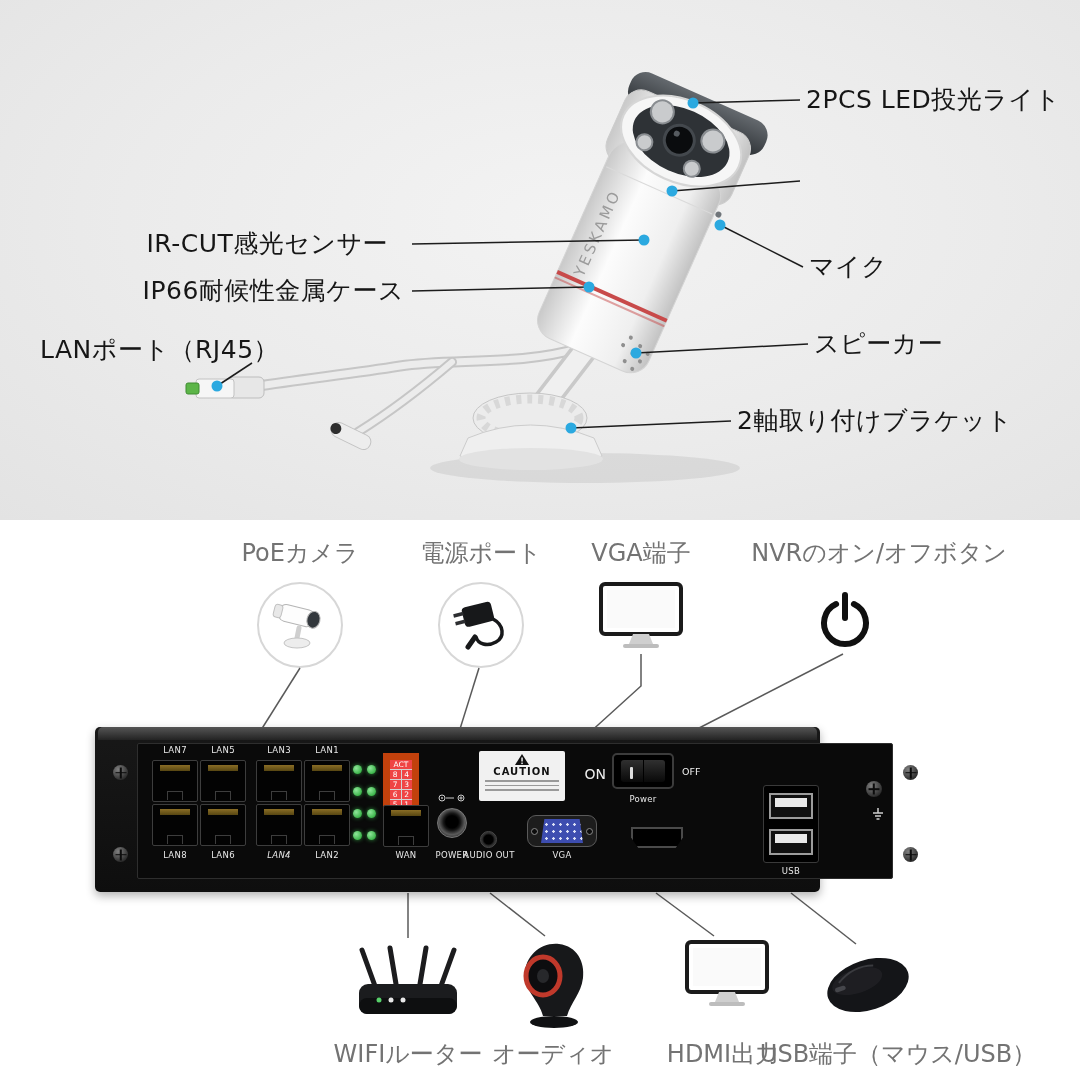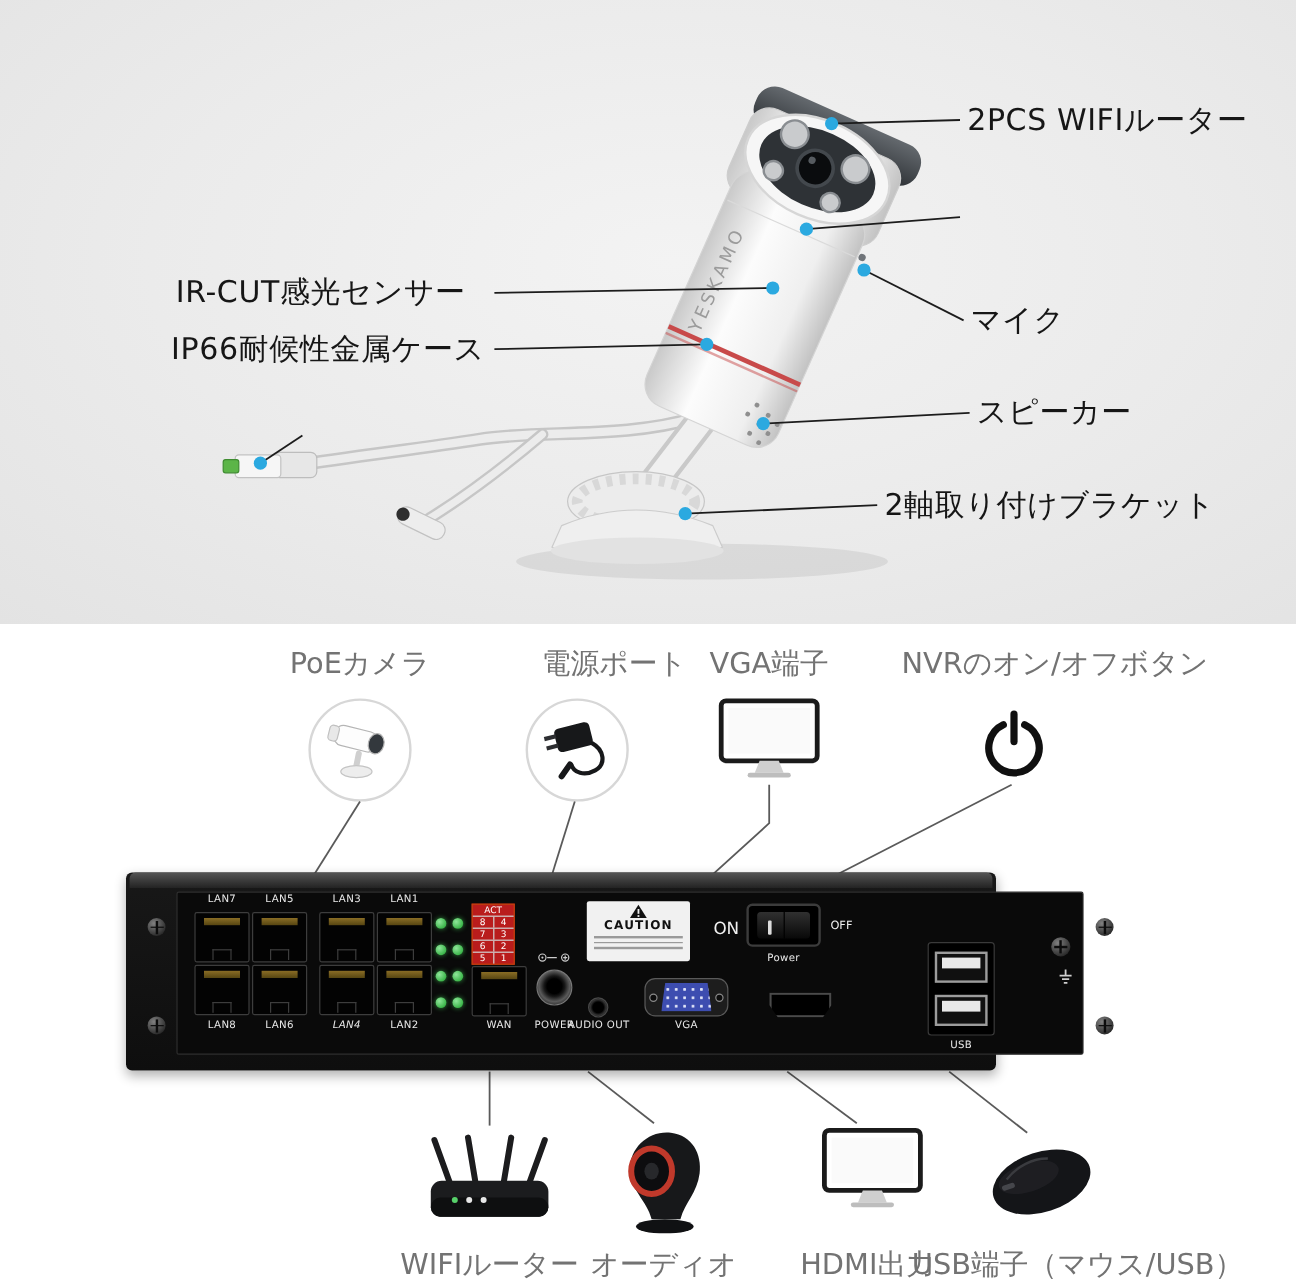--- a/index.html
+++ b/index.html
@@ -29,21 +29,21 @@
   .io-label { position:absolute; transform:translateX(-50%); font-size:24px; font-weight:500;
     white-space:nowrap; color:#737373; }
   .ring-icon { position:absolute; width:86px; height:86px; border:2px solid #d7d7d7; border-radius:50%;
     background:#fff; display:flex; align-items:center; justify-content:center; }
   .abs { position:absolute; }
   .conn-lines { position:absolute; left:0; top:0; width:1080px; height:548px; pointer-events:none; }
   .conn { stroke:#5a5a5a; stroke-width:1.5; fill:none; }
   .conn-dot { fill:#8a8a8a; }
 
   
-  .nvr-device { position:absolute; left:105px; top:207px; width:725px; height:165px; }
+  .nvr-device { position:absolute; left:95px; top:207px; width:725px; height:165px; }
   .nvr-chassis { position:absolute; inset:0; background:linear-gradient(#181818,#0e0e0e);
     border-radius:5px; box-shadow:0 4px 10px rgba(0,0,0,.30); }
   .nvr-topface { position:absolute; left:3px; right:3px; top:0; height:13px;
     background:linear-gradient(#555,#232323); border-radius:5px 5px 0 0; }
   .nvr-panel { position:absolute; left:42px; top:16px; width:756px; height:136px;
     background:#0a0a0a; border:1px solid #2e2e2e; border-radius:2px; }
   .screw { position:absolute; width:15px; height:15px; border-radius:50%;
     background:radial-gradient(circle at 35% 30%, #808080, #2b2b2b 75%); }
   .screw::before,.screw::after { content:""; position:absolute; left:50%; top:50%;
     width:11px; height:1.6px; background:#0c0c0c; }
@@ -54,22 +54,22 @@
     letter-spacing:.3px; white-space:nowrap; }
   .eth { position:absolute; width:46px; height:42px; background:#030303; border:1px solid #3d3d3d;
     border-radius:2px; }
   .eth::before { content:""; position:absolute; left:7px; right:7px; top:4px; height:6px;
     background:linear-gradient(#8a6d25,#574612); }
   .eth::after { content:""; position:absolute; left:14px; right:14px; bottom:1px; height:8px;
     background:#030303; border:1px solid #3d3d3d; border-bottom:none; }
   .led { position:absolute; width:9px; height:9px; border-radius:50%;
     background:radial-gradient(circle at 35% 35%, #8fe69a, var(--led-green,#3cb54a) 70%);
     box-shadow:0 0 4px rgba(62,190,80,.75); }
-  .act-box { position:absolute; left:288px; top:26px; width:36px; background:#b91c1c;
-    border:1px solid #c2410c; font-size:7.5px; line-height:9px; color:#fff; text-align:center; }
+  .act-box { position:absolute; left:288px; top:26px; width:36px; background:#ef4444;
+    border:7px solid #c2410c; font-size:7.5px; line-height:9px; color:#fff; text-align:center; }
   .act-head { border-bottom:1px solid #d2d2d2; }
   .act-row { display:flex; border-bottom:1px solid #d2d2d2; }
   .act-row:last-child { border-bottom:none; }
   .act-row span { flex:1; border-right:1px solid #d2d2d2; }
   .act-row span:last-child { border-right:none; }
   .dcjack { position:absolute; left:342px; top:81px; width:30px; height:30px; border-radius:50%;
     border:1px solid #787878;
     background:radial-gradient(circle at 50% 46%, #000 30%, #181818 42%, #5b5b5b 62%, #303030 78%, #6a6a6a 100%); }
   .audiojack { position:absolute; left:385px; top:104px; width:17px; height:17px; border-radius:50%;
     border:1px solid #4a4a4a; background:radial-gradient(circle,#000 42%,#333 62%,#101010 100%); }
@@ -203,32 +203,33 @@
           <circle class="co-dot" cx="571" cy="428" r="5.5"></circle>
         <path class="co-line" d="M412 244 L644 240"></path>
           <circle class="co-dot" cx="644" cy="240" r="5.5"></circle>
         <path class="co-line" d="M412 291 L589 287"></path>
           <circle class="co-dot" cx="589" cy="287" r="5.5"></circle>
         <path class="co-line" d="M252 363 L217 386"></path>
           <circle class="co-dot" cx="217" cy="386" r="5.5"></circle>
       </g>
     </svg>
 
-    <div class="callout co-r0">2PCS WIFIルーター</div>
+    <div class="callout co-r0">2PCS LED投光ライト</div>
     <div class="callout co-r2">マイク</div>
     <div class="callout co-r3">スピーカー</div>
     <div class="callout co-r4">2軸取り付けブラケット</div>
     <div class="callout co-l0">IR-CUT感光センサー</div>
     <div class="callout co-l1">IP66耐候性金属ケース</div>
+    <div class="callout co-l2">LANポート（RJ45）</div>
   </section>
 
   <section class="nvr-section">
 
     <div class="io-label" style="left:300px; top:17px;">PoEカメラ</div>
-    <div class="io-label" style="left:481px; top:17px;margin-left:31px;">電源ポート</div>
+    <div class="io-label" style="left:481px; top:17px;">電源ポート</div>
     <div class="io-label" style="left:641px; top:17px;">VGA端子</div>
     <div class="io-label" style="left:879px; top:17px;">NVRのオン/オフボタン</div>
 
     <div class="ring-icon abs" style="left:257px; top:62px;">
       <svg width="64" height="58" viewBox="0 0 64 58">
         <g transform="rotate(14 32 22)">
           <rect x="10" y="12" width="36" height="17" rx="7" fill="#fdfdfd" stroke="#b5b5b5"></rect>
           <ellipse cx="45.5" cy="20.5" rx="6.5" ry="8.5" fill="#33383d" stroke="#b5b5b5"></ellipse>
           <rect x="5" y="14" width="8" height="13" rx="3" fill="#e8e8e8" stroke="#c0c0c0"></rect>
         </g>

